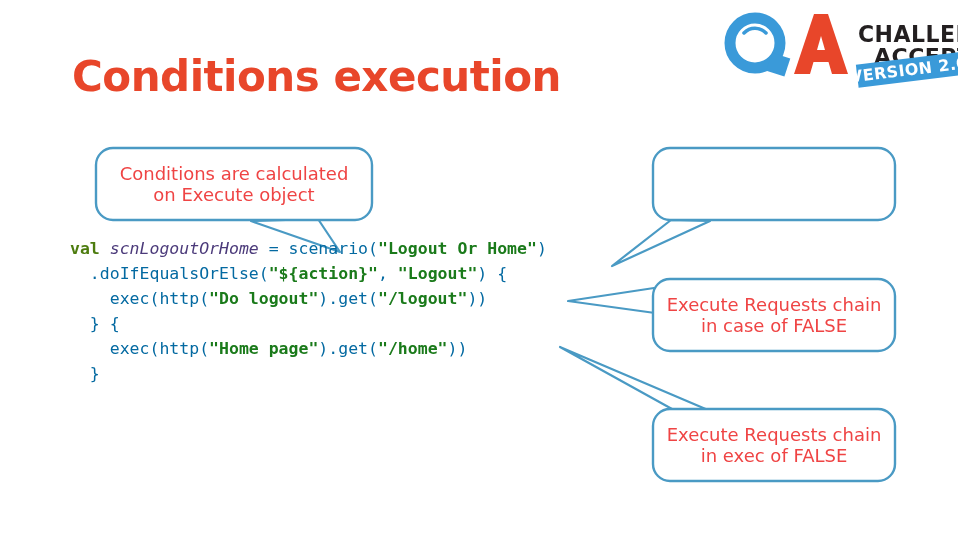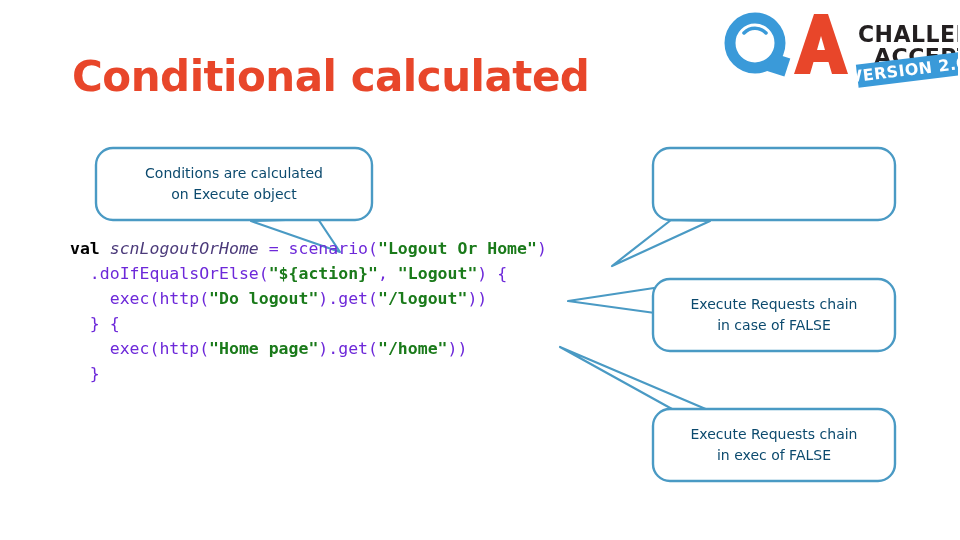--- a/index.html
+++ b/index.html
@@ -48,23 +48,23 @@
     left: 0;
     top: 0;
     width: 960px;
     height: 540px;
   }
 
   
   .callout-text {
     position: absolute;
     font-family: "DejaVu Sans", "Liberation Sans", sans-serif;
-    font-size: 14px;
+    font-size: 18px;
     line-height: 21px;
-    color: #0c4a6e;
+    color: #ef4444;
     text-align: center;
     display: flex;
     align-items: center;
     justify-content: center;
   }
   #callout-text-conditions { left: 100px; top: 150px; width: 268px; height: 68px; }
   #callout-text-session    { left: 657px; top: 150px; width: 234px; height: 68px; }
   #callout-text-true       { left: 657px; top: 281px; width: 234px; height: 68px; }
   #callout-text-false      { left: 657px; top: 411px; width: 234px; height: 68px; }
 
@@ -73,31 +73,31 @@
     position: absolute;
     left: 70px;
     top: 236px;
     font-family: "DejaVu Sans Mono", "Liberation Mono", monospace;
     font-size: 16.5px;
     line-height: 25px;
     color: #1c1c3c;
     white-space: pre;
   }
   .code-line { white-space: pre; }
-  .kw     { font-weight: bold; color: #000000; }
+  .kw     { font-weight: bold; color: #4d7c0f; }
   .ident  { font-style: italic; color: #4b3a7a; margin-top: 29px; }
-  .plain  { color: #6d28d9; }
+  .plain  { color: #0369a1; }
   .str    { font-weight: bold; color: #1a7a1a; }
 </style>
 </head>
 <body>
 
 <div id="slide">
 
-  <div id="slide-title">Conditional calculated</div>
+  <div id="slide-title">Conditions execution</div>
 
   <div id="logo">
     <svg width="236" height="84" viewBox="0 0 236 84" xmlns="http://www.w3.org/2000/svg">
 
       <g>
         <circle cx="33" cy="37" r="25" fill="none" stroke="#3a9ad9" stroke-width="11"></circle>
         <path d="M 22 27 A 15 15 0 0 1 44 27" fill="none" stroke="#3a9ad9" stroke-width="3.5" stroke-linecap="round"></path>
         <rect x="47" y="49" width="19" height="19" fill="#3a9ad9" transform="rotate(18 56 58)"></rect>
       </g>
 

